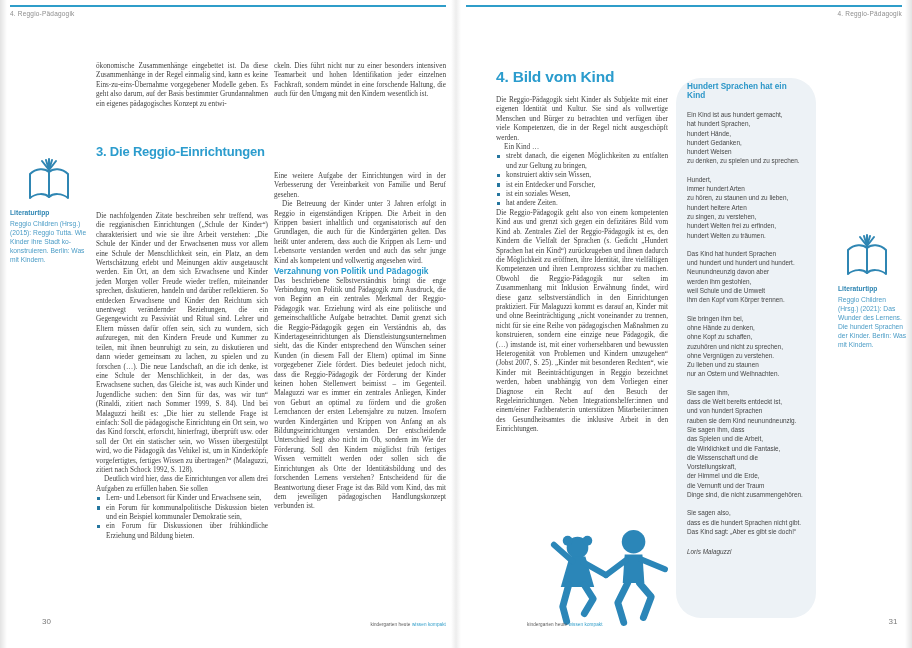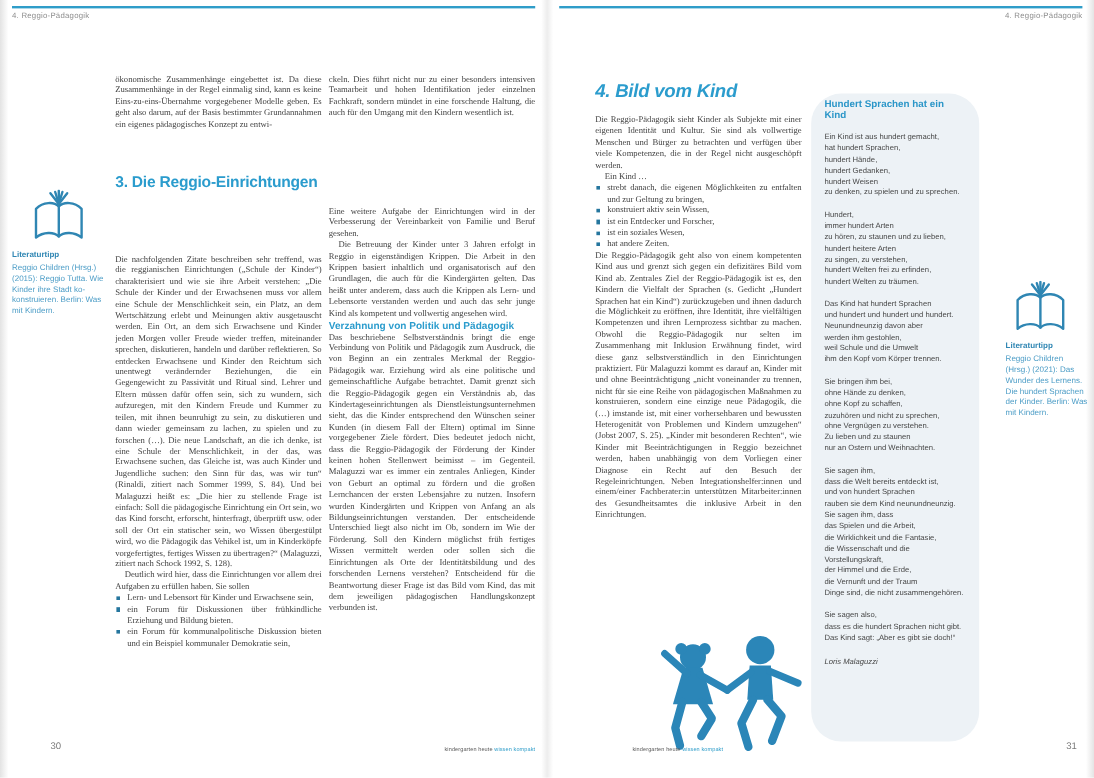--- a/index.html
+++ b/index.html
@@ -22,21 +22,21 @@
   .pagehead.r{left:600px;width:302px;text-align:right;}
 
   .serif{font-family:"Liberation Serif", serif;font-size:7.2px;line-height:9.4px;
     text-align:justify;color:#3f3f3f;}
   .serif p{margin:0;}
   .col{position:absolute;width:172px;}
 
   .h-main{position:absolute;font-weight:bold;color:#2b9ccd;
     font-family:"Liberation Sans", sans-serif;letter-spacing:-.2px;}
   .h-chapter-left{left:96px;top:144px;width:180px;font-size:13px;}
-  .h-chapter-right{left:496px;top:68px;width:180px;font-size:15.5px;font-style:italic;}
+  .h-chapter-right{left:496px;top:68px;width:180px;font-size:15.5px;}
   .h-sub{font-size:8.4px;font-weight:bold;color:#2b9ccd;line-height:10.5px;
     font-family:"Liberation Sans", sans-serif;text-align:left;margin:13px 0 4px 0;}
 
   .indent{text-indent:8px;}
   .gap-top{margin-top:9px;}
 
   ul.blist{margin:0;padding:0;list-style:none;text-align:justify;}
   ul.blist li{position:relative;padding-left:10px;margin:0;}
   ul.blist li::before{content:"";position:absolute;left:1px;top:2.6px;
     width:3.4px;height:3.4px;background:#25769e;}
@@ -92,22 +92,22 @@
   <p>ökonomische Zusammenhänge eingebettet ist. Da diese Zusammenhänge in der Regel einmalig sind, kann es keine Eins-zu-eins-Übernahme vorgegebener Modelle geben. Es geht also darum, auf der Basis bestimmter Grundannahmen ein eigenes pädagogisches Konzept zu entwi-</p>
 </div>
 
 <div class="h-main h-chapter-left">3. Die Reggio-Einrichtungen</div>
 
 <div class="col serif" style="left:96px;top:172px;margin-top:40px;">
   <p>Die nachfolgenden Zitate beschreiben sehr treffend, was die reggianischen Einrichtungen („Schule der Kinder“) charakterisiert und wie sie ihre Arbeit verstehen: „Die Schule der Kinder und der Erwachsenen muss vor allem eine Schule der Menschlichkeit sein, ein Platz, an dem Wertschätzung erlebt und Meinungen aktiv ausgetauscht werden. Ein Ort, an dem sich Erwachsene und Kinder jeden Morgen voller Freude wieder treffen, miteinander sprechen, diskutieren, handeln und darüber reflektieren. So entdecken Erwachsene und Kinder den Reichtum sich unentwegt verändernder Beziehungen, die ein Gegengewicht zu Passivität und Ritual sind. Lehrer und Eltern müssen dafür offen sein, sich zu wundern, sich aufzuregen, mit den Kindern Freude und Kummer zu teilen, mit ihnen beunruhigt zu sein, zu diskutieren und dann wieder gemeinsam zu lachen, zu spielen und zu forschen (…). Die neue Landschaft, an die ich denke, ist eine Schule der Menschlichkeit, in der das, was Erwachsene suchen, das Gleiche ist, was auch Kinder und Jugendliche suchen: den Sinn für das, was wir tun“ (Rinaldi, zitiert nach Sommer 1999, S. 84). Und bei Malaguzzi heißt es: „Die hier zu stellende Frage ist einfach: Soll die pädagogische Einrichtung ein Ort sein, wo das Kind forscht, erforscht, hinterfragt, überprüft usw. oder soll der Ort ein statischer sein, wo Wissen übergestülpt wird, wo die Pädagogik das Vehikel ist, um in Kinderköpfe vorgefertigtes, fertiges Wissen zu übertragen?“ (Malaguzzi, zitiert nach Schock 1992, S. 128).</p>
   <p class="indent">Deutlich wird hier, dass die Einrichtungen vor allem drei Aufgaben zu erfüllen haben. Sie sollen</p>
   <ul class="blist">
     <li>Lern- und Lebensort für Kinder und Erwachsene sein,</li>
+    <li>ein Forum für kommunalpolitische Diskussion bieten und ein Beispiel kommunaler Demokratie sein,</li>
     <li>ein Forum für Diskussionen über frühkindliche Erziehung und Bildung bieten.</li>
-    <li>ein Forum für kommunalpolitische Diskussion bieten und ein Beispiel kommunaler Demokratie sein,</li>
   </ul>
 </div>
 
 <div class="col serif" style="left:274px;top:62px;">
   <p>ckeln. Dies führt nicht nur zu einer besonders intensiven Teamarbeit und hohen Identifikation jeder einzelnen Fachkraft, sondern mündet in eine forschende Haltung, die auch für den Umgang mit den Kindern wesentlich ist.</p>
 </div>
 
 <div class="col serif" style="left:274px;top:172px;">
   <p>Eine weitere Aufgabe der Einrichtungen wird in der Verbesserung der Vereinbarkeit von Familie und Beruf gesehen.</p>
   <p class="indent">Die Betreuung der Kinder unter 3 Jahren erfolgt in Reggio in eigenständigen Krippen. Die Arbeit in den Krippen basiert inhaltlich und organisatorisch auf den Grundlagen, die auch für die Kindergärten gelten. Das heißt unter anderem, dass auch die Krippen als Lern- und Lebensorte verstanden werden und auch das sehr junge Kind als kompetent und vollwertig angesehen wird.</p>

